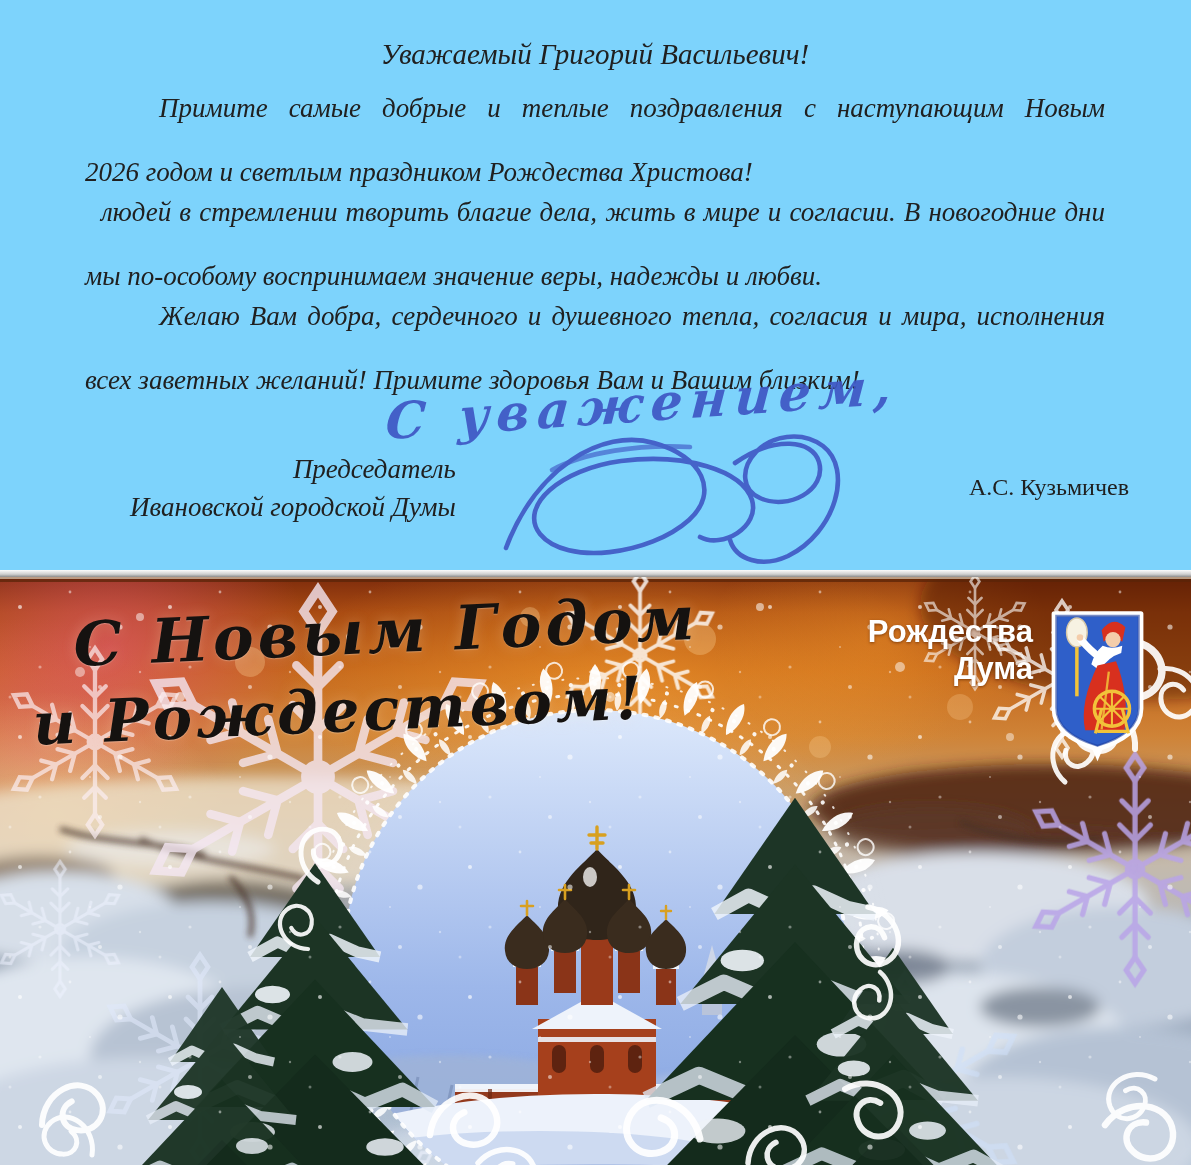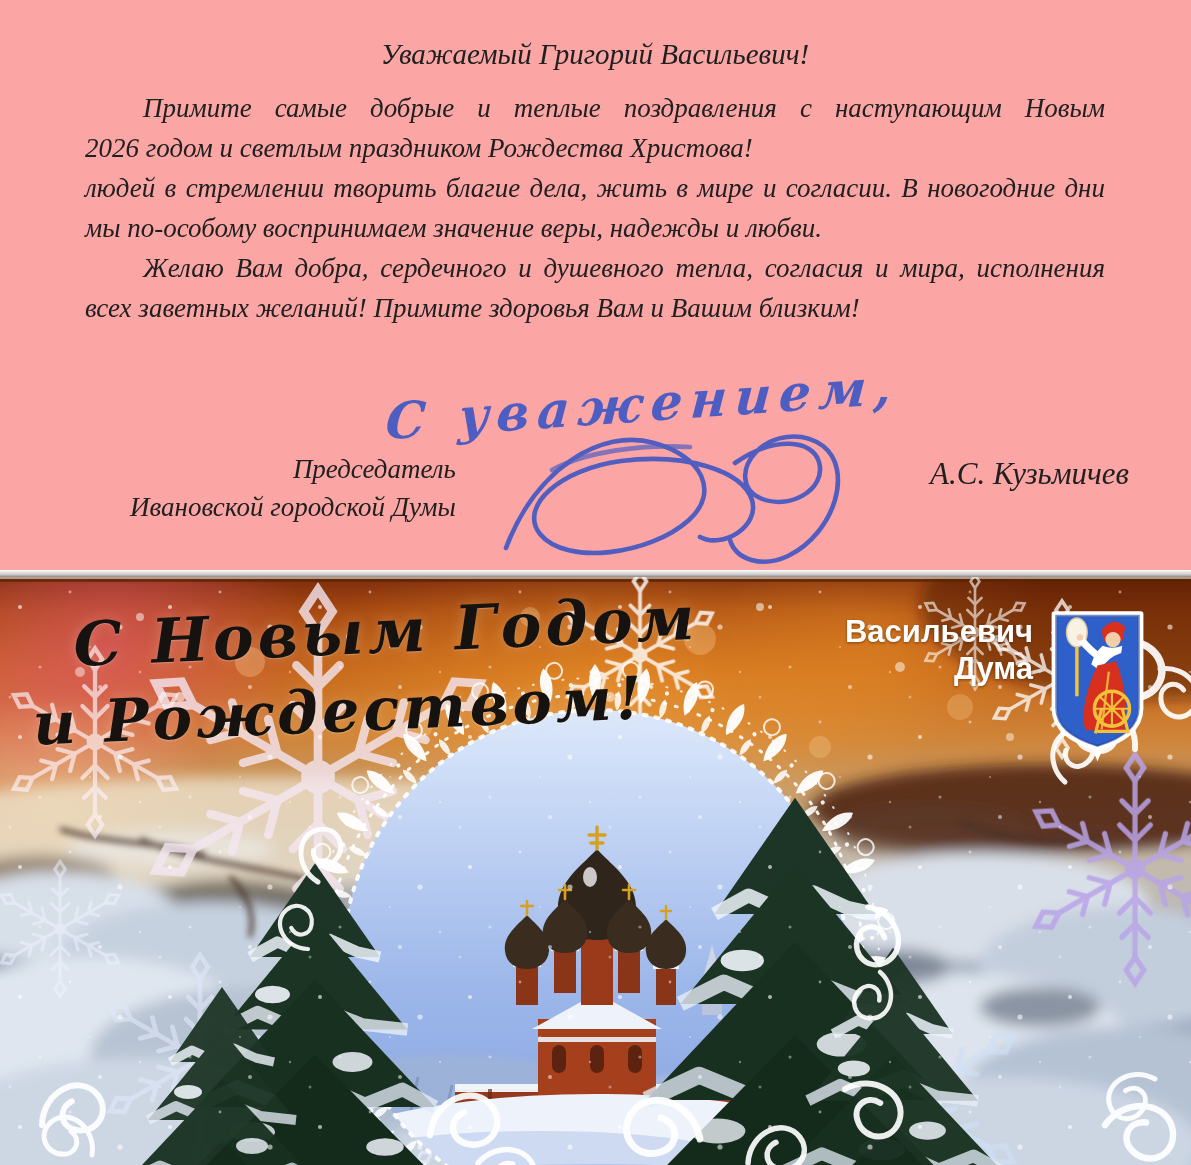--- a/index.html
+++ b/index.html
@@ -1,37 +1,37 @@
 <!DOCTYPE html>
 <html><head>
 <meta charset="utf-8">
 <style>
   html,body{margin:0;padding:0;background:#ffffff;}
   .page{position:relative;width:1191px;height:1165px;overflow:hidden;
         font-family:"Liberation Serif",serif;}
 
   
-  .letter{position:relative;z-index:2;width:1191px;height:577px;background:#fca5a5;
+  .letter{position:relative;z-index:2;width:1191px;height:577px;background:#7dd3fc;
           box-sizing:border-box;padding:34px 86px 0 85px;color:#202020;}
   .letter::after{content:"";position:absolute;left:0;right:0;bottom:0;height:7px;
           background:linear-gradient(#fdfdfd,#cfcfcf 60%,#8d8d8d);}
   .salutation{text-align:center;font-style:italic;font-size:29px;line-height:40px;height:40px;}
   .bodyline{font-style:italic;font-size:27px;line-height:40px;height:40px;white-space:nowrap;}
-  .j{text-align:justify;text-align-last:justify;}
-  .l{text-align:left;}
+  .j{text-align:justify;text-align-last:justify;margin-left:16px;}
+  .l{text-align:left;margin-top:24px;}
   .ind{text-indent:58px;}
   .firstline{margin-top:14px;}
   .closing-script{position:absolute;left:388px;top:392px;color:#3f57c4;
       font-family:"DejaVu Serif",serif;font-style:italic;font-weight:bold;
       font-size:50px;letter-spacing:8px;transform:rotate(-4deg) skewX(-8deg);
       transform-origin:left top;opacity:.92;}
   .flourish{position:absolute;left:0;top:0;width:1191px;height:577px;pointer-events:none;}
   .signer-left{position:absolute;left:130px;top:450px;font-style:italic;
       font-size:27px;line-height:38px;text-align:right;}
-  .signer-name{position:absolute;right:62px;top:456px;font-style:italic;font-size:31px;}
+  .signer-name{position:absolute;right:62px;top:474px;font-size:24px;}
 
   
   .card{position:relative;width:1191px;height:588px;overflow:hidden;background:#b06020;}
   .card svg.scene{position:absolute;left:0;top:0;}
   .greeting{position:absolute;left:28px;top:34px;z-index:3;color:#151210;
       font-family:"DejaVu Serif",serif;font-style:italic;font-weight:bold;
       transform:rotate(-2.5deg);transform-origin:left top;
       text-shadow:0 1px 1px rgba(255,255,255,.25), 0 0 14px rgba(255,235,200,.25);}
   .greeting .g1{font-size:61px;letter-spacing:4px;padding-left:44px;}
   .greeting .g2{font-size:59px;letter-spacing:4px;margin-top:8px;}
@@ -500,21 +500,21 @@
 
       <rect width="1191" height="588" fill="url(#snowDots)" opacity=".8"></rect>
     </svg>
 
     <div class="greeting">
       <div class="g1">С Новым Годом</div>
       <div class="g2">и Рождеством!</div>
     </div>
 
     <div class="org">
-      <div>Васильевич</div>
+      <div>Рождества</div>
       <div>Дума</div>
     </div>
 
     <svg class="emblem" width="99" height="158" viewBox="0 0 96 152">
       <path d="M6 6 H90 V98 C90 118 72 129 48 137 C24 129 6 118 6 98 Z" fill="#2f5fc9" stroke="#ffffff" stroke-width="5" stroke-linejoin="round"></path>
       <path d="M42 135 L48 149 L54 135 Z" fill="#ffffff"></path>
       <path d="M8 8 H88 V97 C88 116 71 127 48 134 C25 127 8 116 8 97 Z" fill="none" stroke="#1e3f9e" stroke-width="2" opacity=".6"></path>
 
       <line x1="28" y1="28" x2="28" y2="86" stroke="#f2c33a" stroke-width="3.4"></line>
       <ellipse cx="28" cy="24" rx="10" ry="14" fill="#f7f2e2" stroke="#d9c9a8" stroke-width="1.4"></ellipse>

